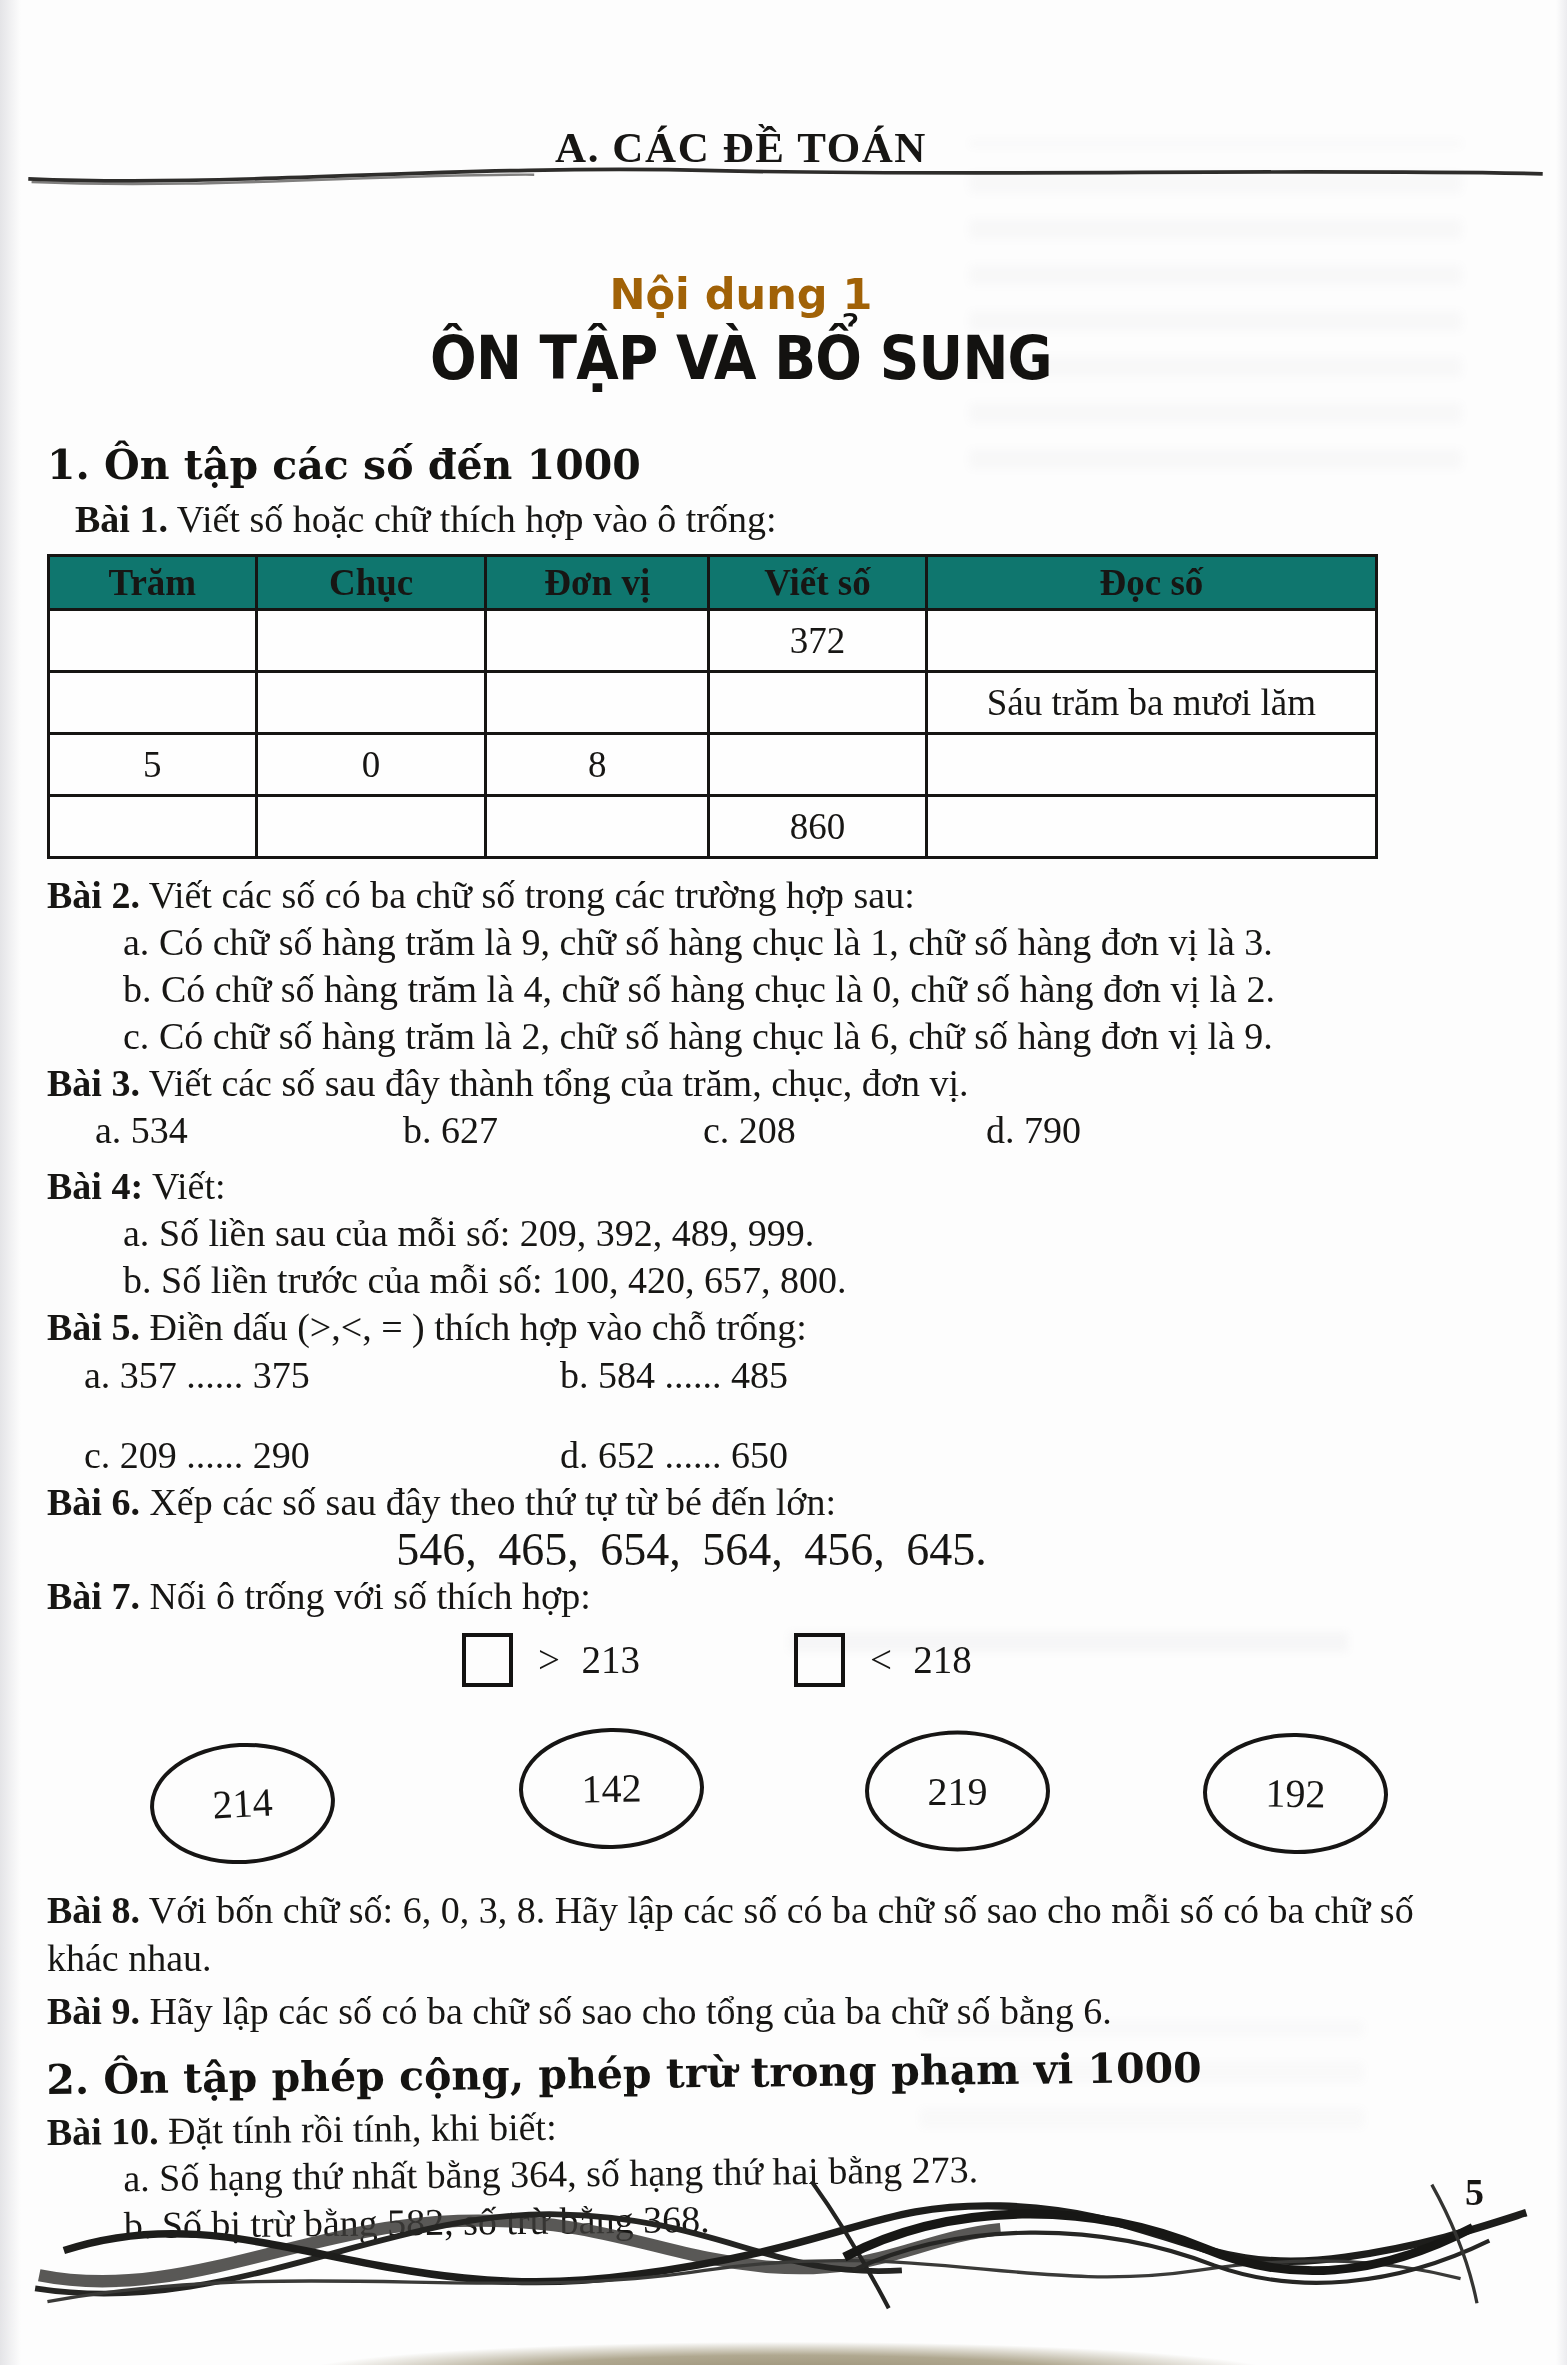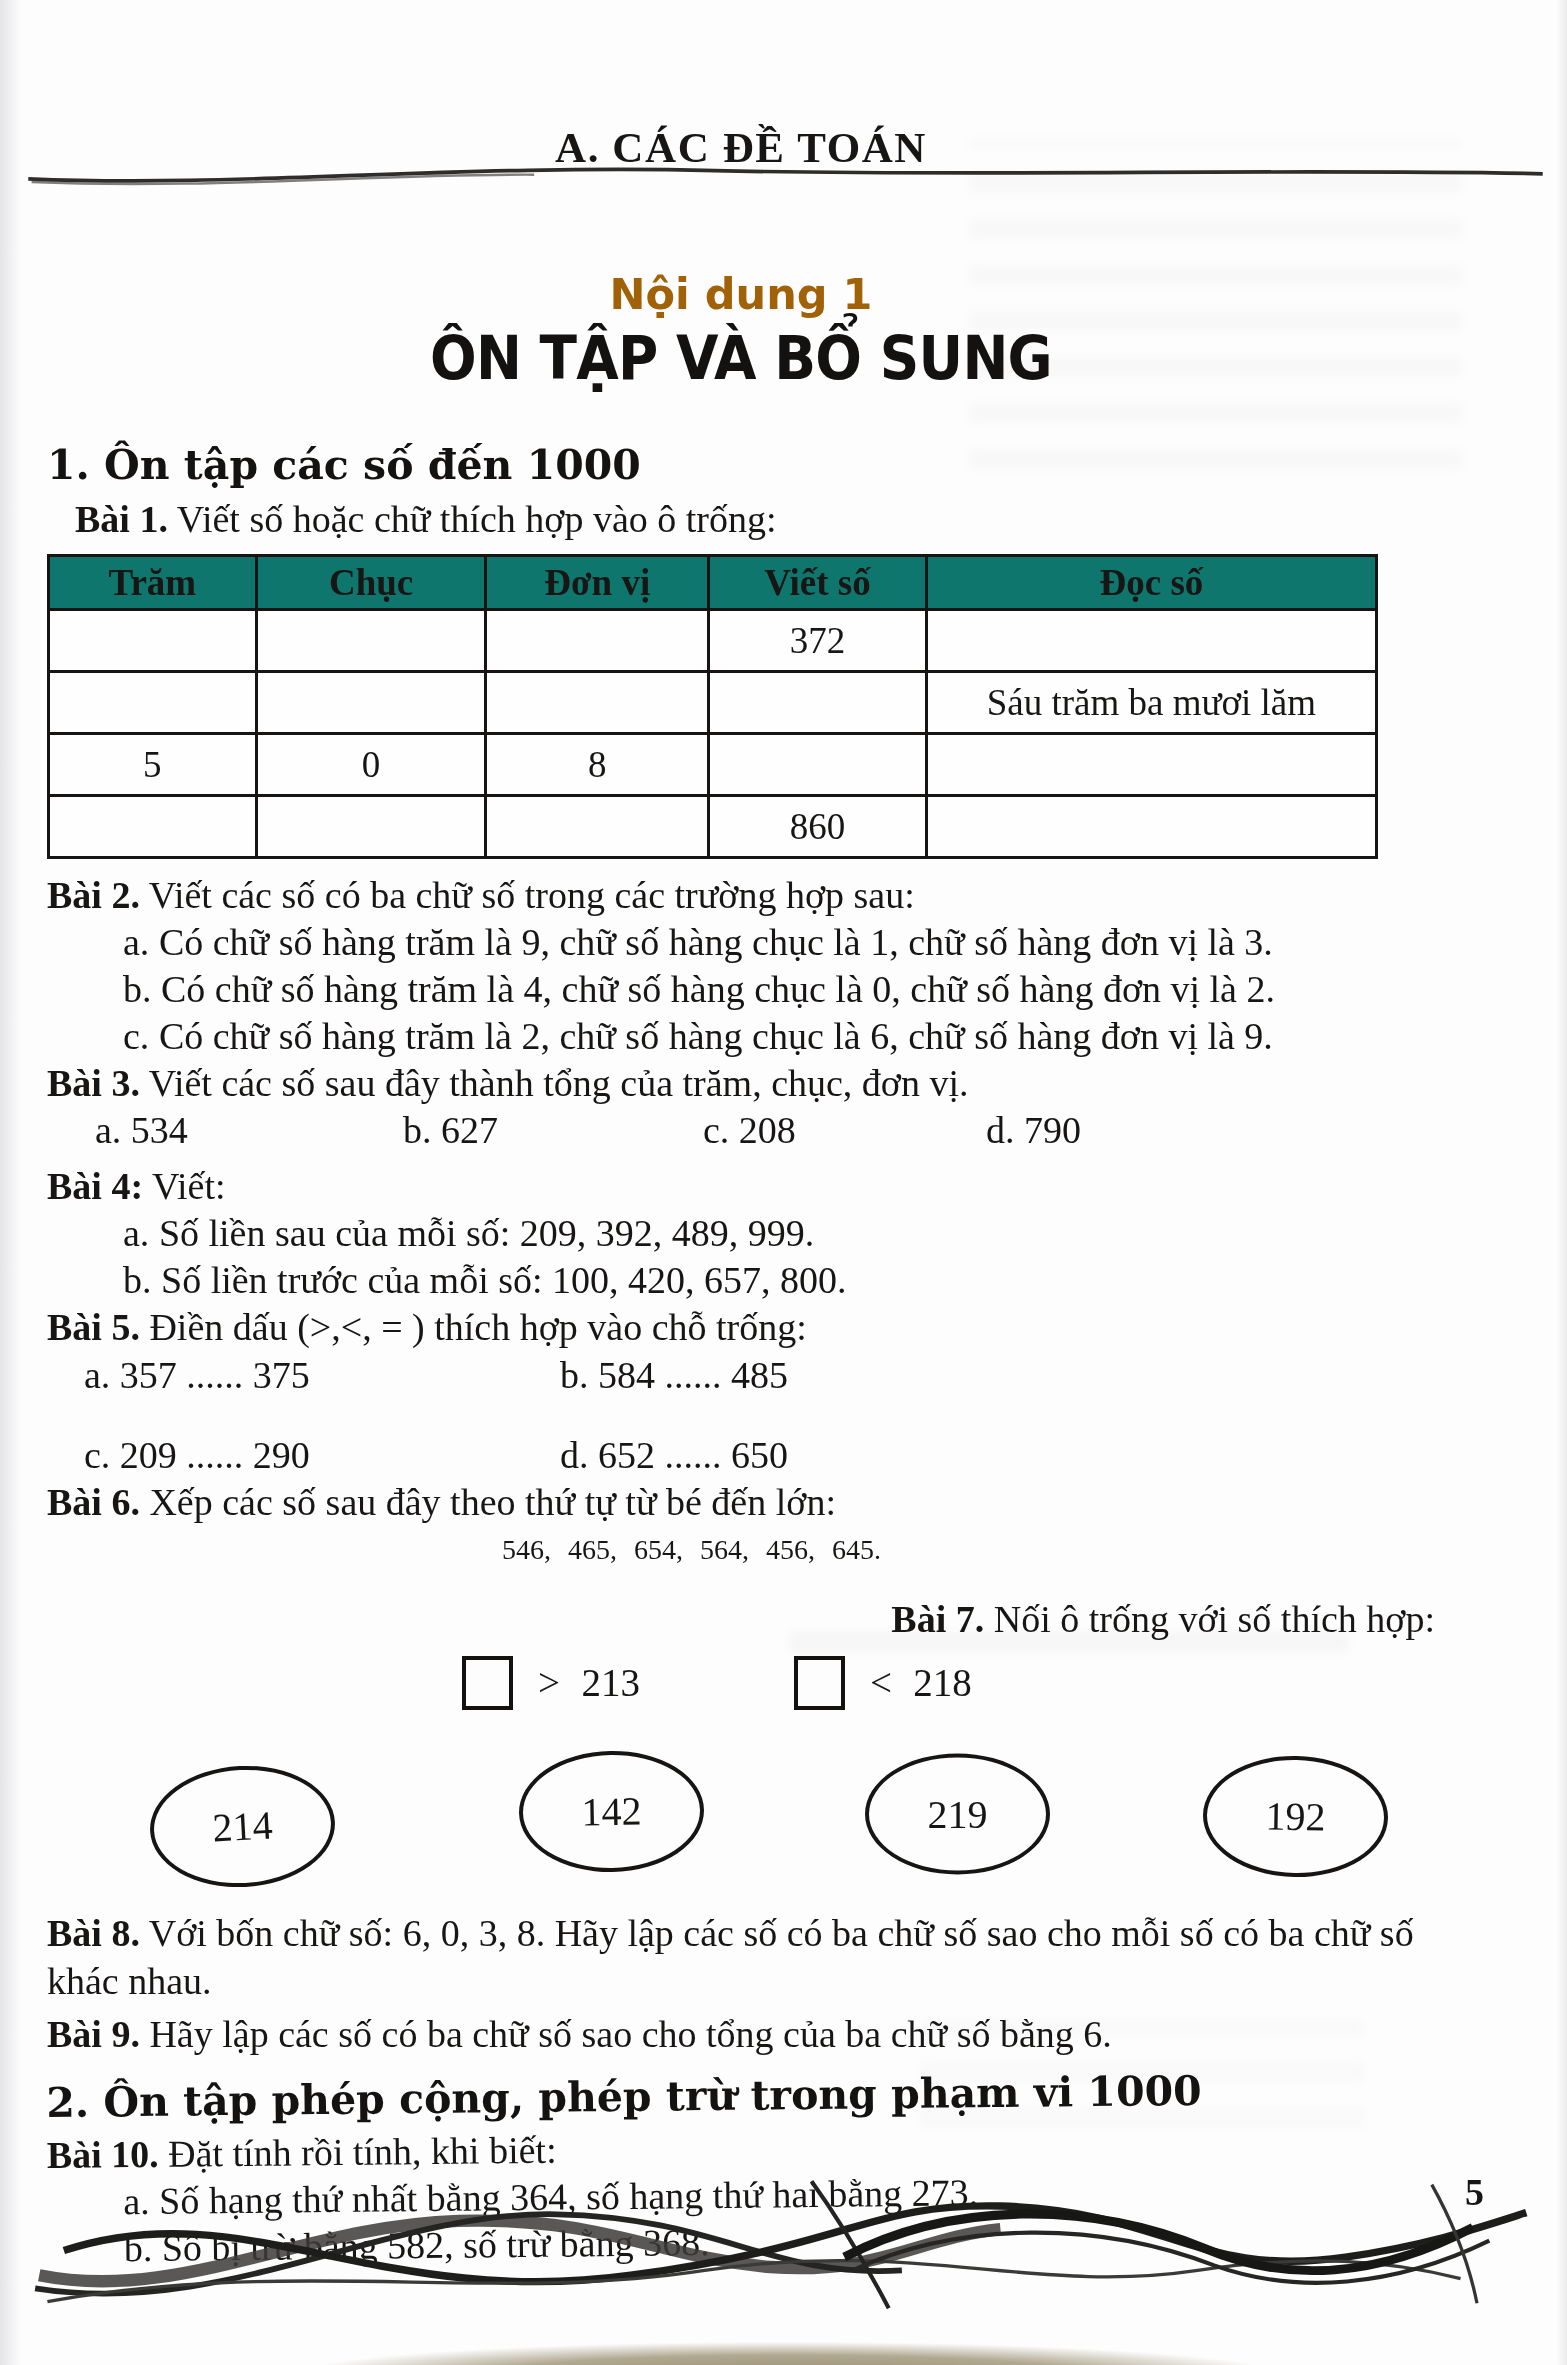--- a/index.html
+++ b/index.html
@@ -55,21 +55,21 @@
     font-size:37px;padding:0;background:#fefefe;
   }
   td.lalign{text-align:left;padding-left:8.2px;}
 
   
   .cols4{display:grid;grid-template-columns:308px 300px 283px auto;
     padding-left:48px;line-height:47px;font-size:38px;}
   
   .grid2{display:grid;grid-template-columns:444px auto;
     padding-left:37px;line-height:48px;font-size:38px;gap:32px;}
-  .centered-nums{text-align:center;line-height:47px;font-size:28px;
+  .centered-nums{text-align:center;line-height:47px;font-size:46px;
     word-spacing:10px;padding-right:99px;}
 
   
   .cond-row{display:flex;align-items:center;gap:154px;
     padding-left:415px;margin-top:13px;height:54px;}
   .cond{display:flex;align-items:center;font-size:39px;}
   .blank-box{display:inline-block;width:43px;height:46px;
     border:4.1px solid #131211;margin-right:25px;}
   .cond .op{margin-right:21.4px;}
   .oval-row{display:flex;margin-top:41px;height:130px;align-items:flex-start;}
@@ -194,21 +194,21 @@
   <div class="grid2">
     <span>a. 357 ...... 375</span>
     <span>b. 584 ...... 485</span>
     <span>c. 209 ...... 290</span>
     <span>d. 652 ...... 650</span>
   </div>
 
   <p class="line"><b class="bai">Bài 6.</b> <span>Xếp các số sau đây theo thứ tự từ bé đến lớn:</span></p>
   <div class="centered-nums">546, 465, 654, 564, 456, 645.</div>
 
-  <p class="line" style="margin-top:23px;text-align:right;"><b class="bai">Bài 7.</b> <span>Nối ô trống với số thích hợp:</span></p>
+  <p class="line" style="margin-top:0;"><b class="bai">Bài 7.</b> <span>Nối ô trống với số thích hợp:</span></p>
 
   <div class="cond-row">
     <span class="cond">
       <span class="blank-box"></span>
       <span class="op">&gt;</span>
       <span>213</span>
     </span>
     <span class="cond">
       <span class="blank-box"></span>
       <span class="op">&lt;</span>

